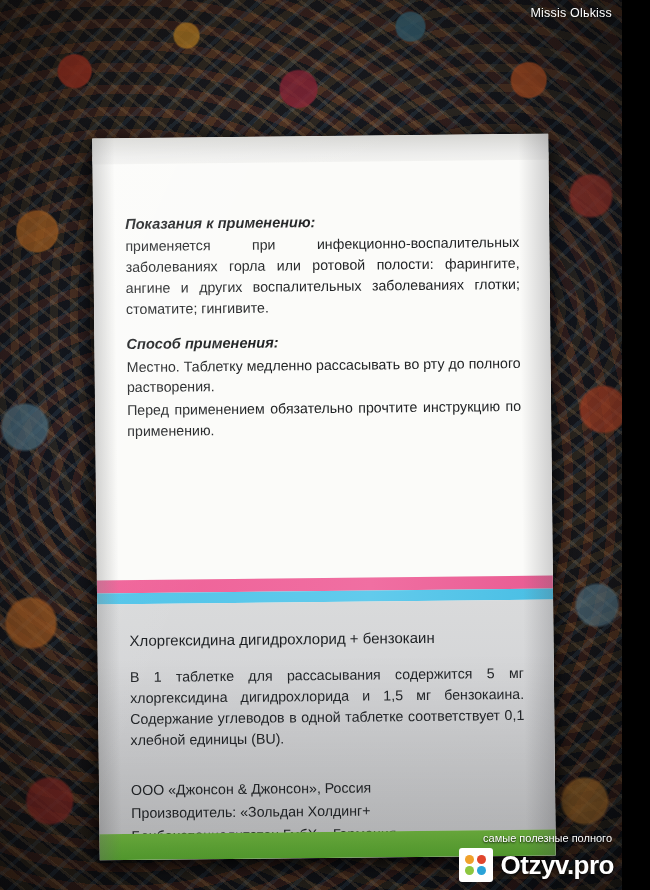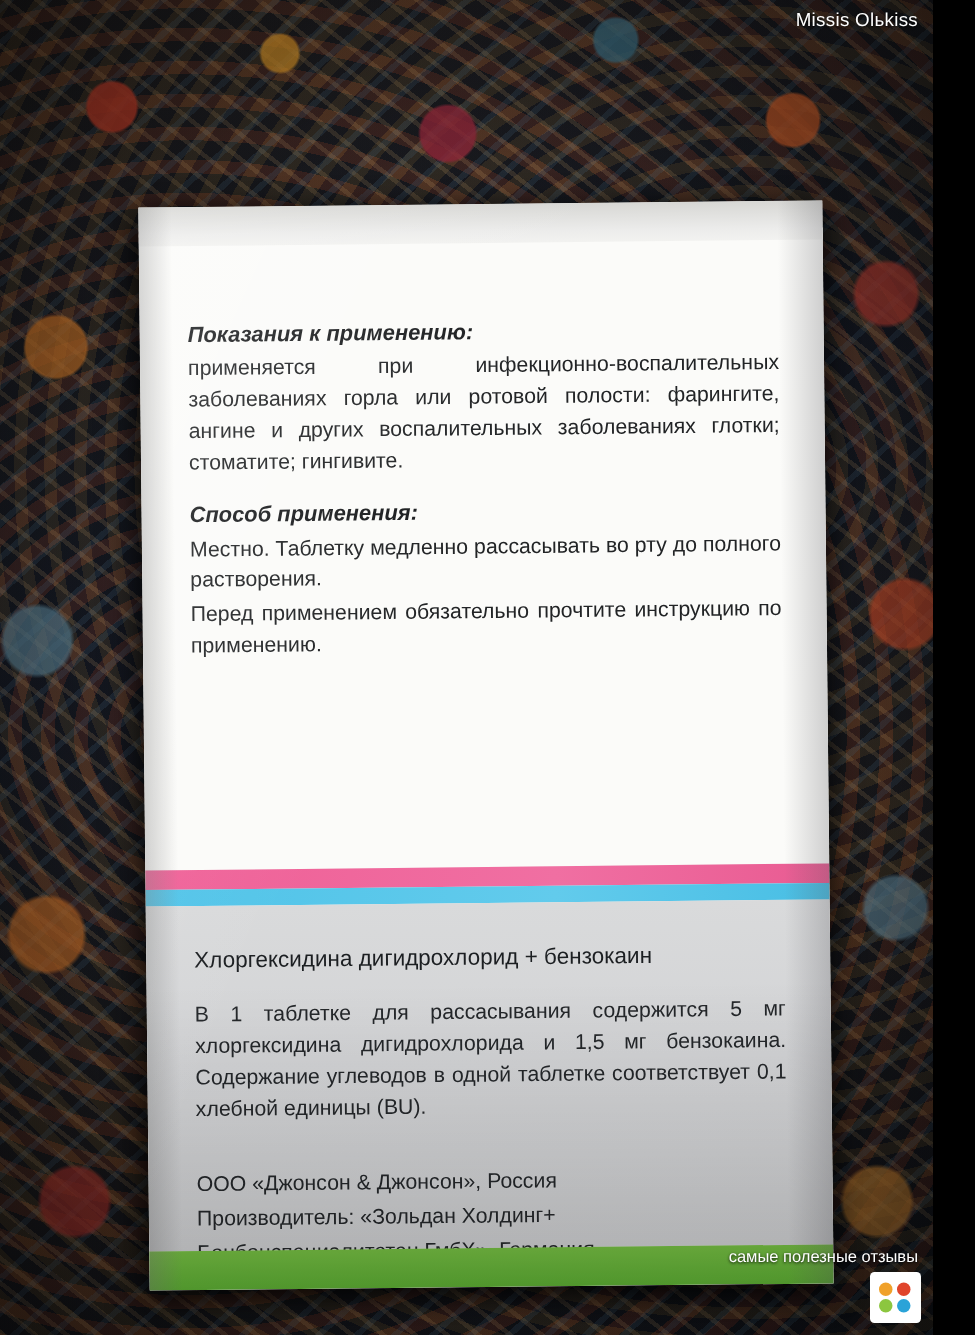--- a/index.html
+++ b/index.html
@@ -261,24 +261,25 @@
     </div>
 
     <div class="green-strip"></div>
     <div class="box-left-shade"></div>
     <div class="box-right-shade"></div>
     <div class="box-light"></div>
   </div>
 
   <div class="wm-top">Missis Olьkiss</div>
 
-  <div class="wm-tag">самые полезные отзывы</div>
+  <div class="wm-tag">самые полезные полного</div>
 
   <div class="wm-bottom">
     <span class="logo-mark">
       <i class="d1"></i>
         <i class="d2"></i>
         <i class="d3"></i>
         <i class="d4"></i>
     </span>
+    <span class="logo-text"><span>Otzyv</span><span class="pro">.pro</span></span>
   </div>
 
 </div>
 
 </body></html>

